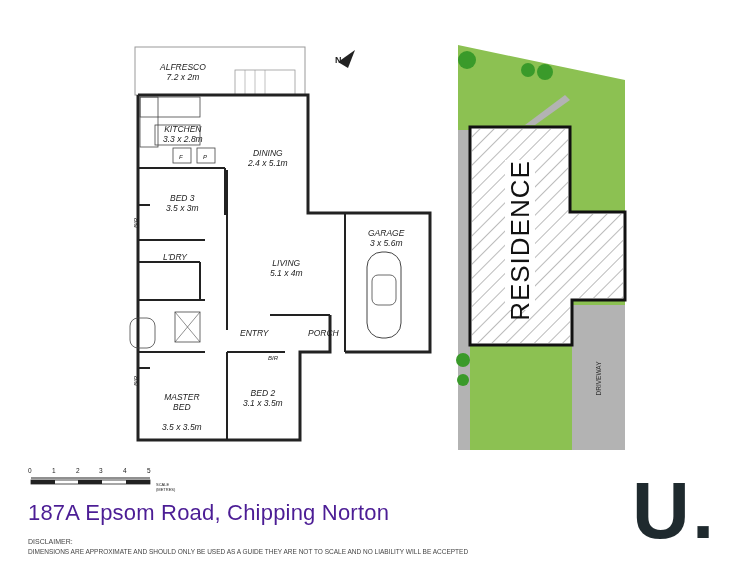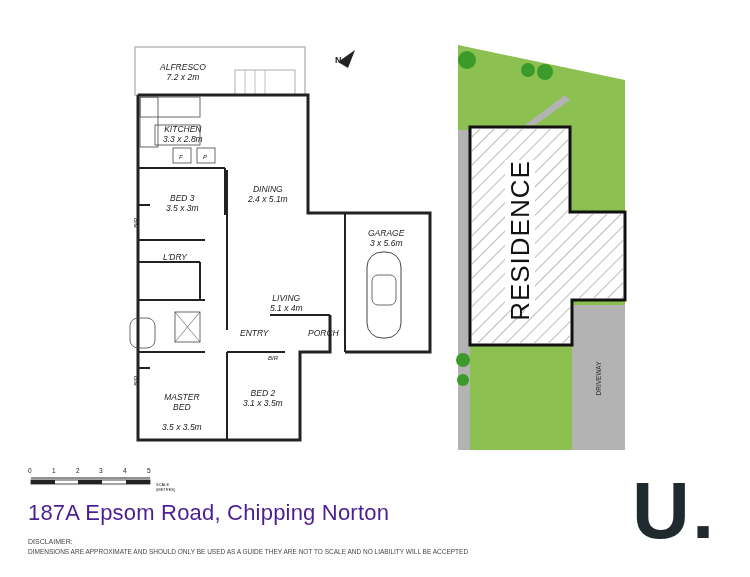--- a/index.html
+++ b/index.html
@@ -89,32 +89,32 @@
 </svg>
 
 <div class="lbl" style="left:160px;top:62px;">
   <div>ALFRESCO</div>
   <div>7.2 x 2m</div>
 </div>
 <div class="lbl" style="left:163px;top:124px;">
   <div>KITCHEN</div>
   <div>3.3 x 2.8m</div>
 </div>
-<div class="lbl" style="left:248px;top:148px;margin-top:36px;">
+<div class="lbl" style="left:248px;top:148px;">
   <div>DINING</div>
   <div>2.4 x 5.1m</div>
 </div>
 <div class="lbl" style="left:166px;top:193px;">
   <div>BED 3</div>
   <div>3.5 x 3m</div>
 </div>
 <div class="lbl" style="left:155px;top:252px;padding-left:8px;">
   <div>L'DRY</div>
 </div>
-<div class="lbl" style="left:270px;top:258px;margin-top:35px;">
+<div class="lbl" style="left:270px;top:258px;">
   <div>LIVING</div>
   <div>5.1 x 4m</div>
 </div>
 <div class="lbl" style="left:368px;top:228px;">
   <div>GARAGE</div>
   <div>3 x 5.6m</div>
 </div>
 <div class="lbl" style="left:240px;top:328px;">
   <div>ENTRY</div>
 </div>

